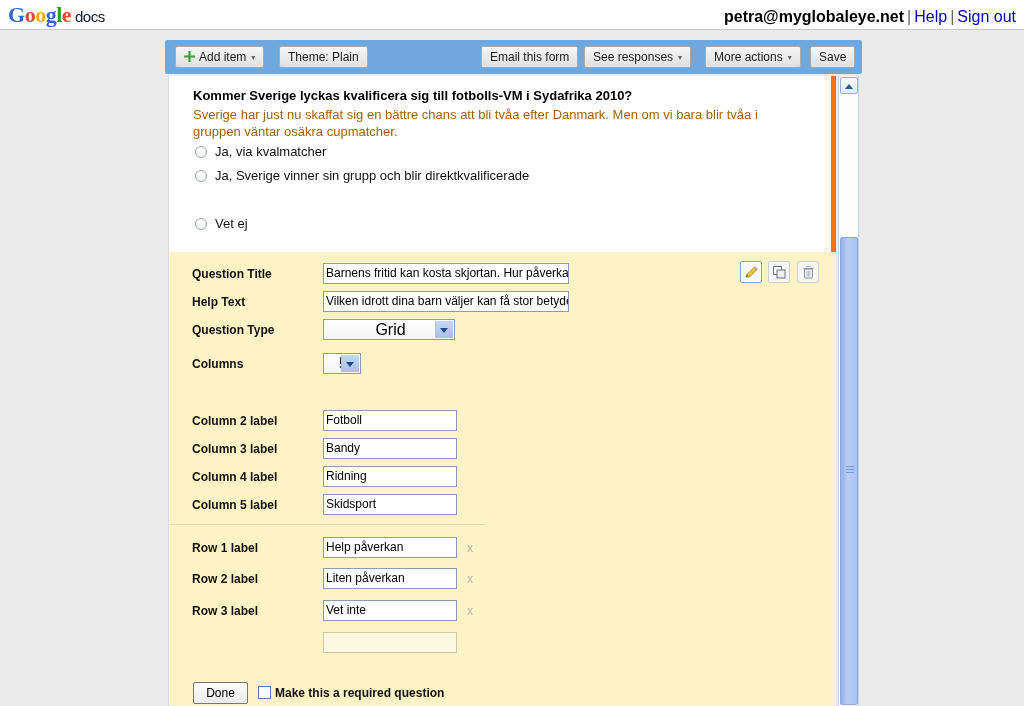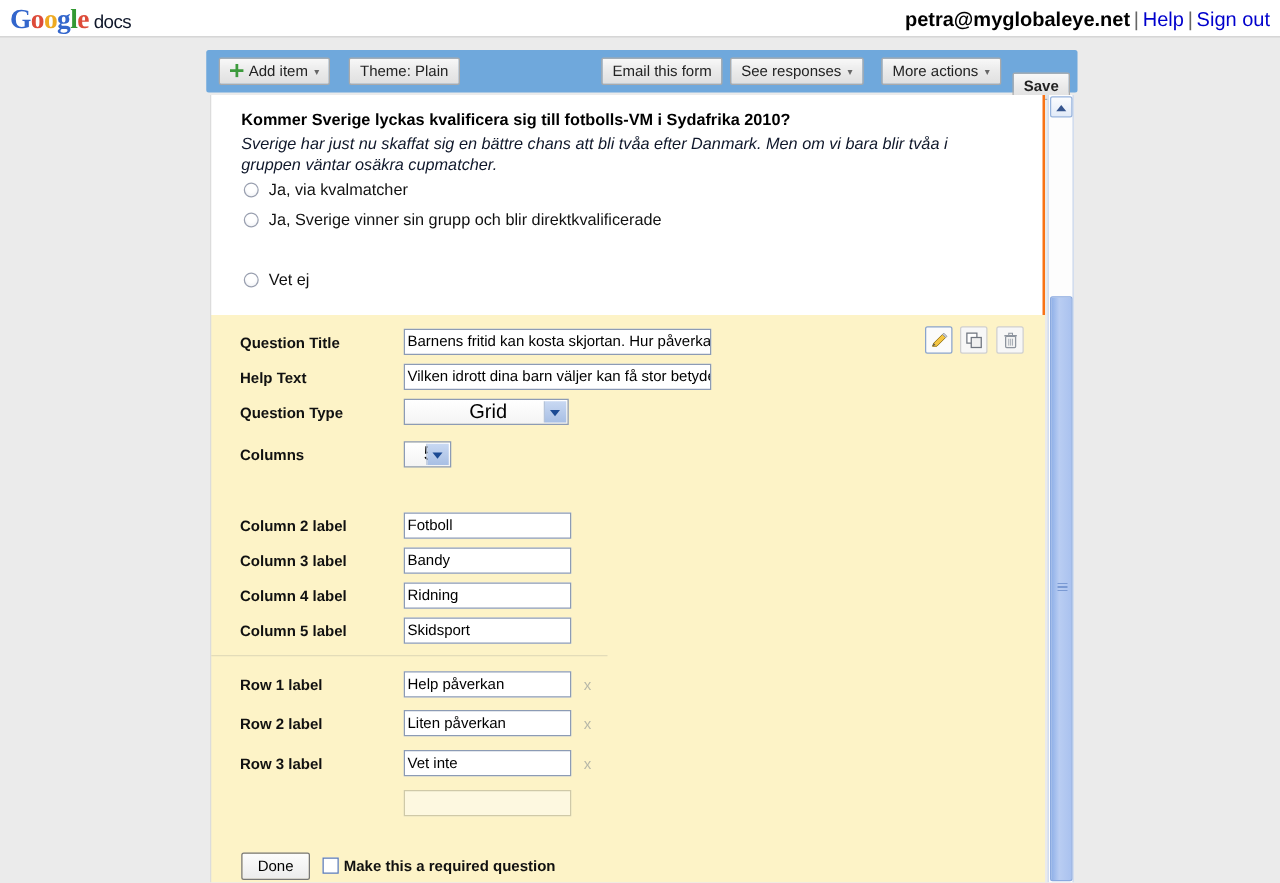--- a/index.html
+++ b/index.html
@@ -99,47 +99,46 @@
     position: relative;
     vertical-align: -1px;
     margin-right: 4px;
     clip-path: polygon(40% 0,60% 0,60% 40%,100% 40%,100% 60%,60% 60%,60% 100%,40% 100%,40% 60%,0 60%,0 40%,40% 40%);
   }
   #btn-additem { left: 10px; font-weight: normal; }
   #btn-theme   { left: 114px; }
   #btn-email   { left: 316px; }
   #btn-responses { left: 419px; }
   #btn-moreactions { left: 540px; }
-  #btn-save { left: 645px; font-weight: bold; margin-top: 12px; }
+  #btn-save { left: 645px; font-weight: normal; }
 
   
   #formpanel {
     position: absolute;
     left: 168px; top: 76px;
     width: 668px; height: 176px;
     background: #ffffff;
     border-left: 1px solid #dcdcdc;
-    border-right: 2px solid #f97316;
+    border-right: 5px solid #f97316;
     box-sizing: border-box;
   }
   #q-title {
     position: absolute;
     left: 24px; top: 12px;
     font-size: 13px;
     font-weight: bold;
     color: #000;
   }
   #q-help {
     position: absolute;
     left: 24px; top: 30px;
     width: 615px;
     font-size: 13px;
-    color: #0f172a;
+    color: #a16207;
     line-height: 17px;
-    font-style: italic;
   }
   .opt {
     position: absolute;
     left: 26px;
     font-size: 13px;
     color: #111;
     white-space: nowrap;
   }
   .radio {
     display: inline-block;

